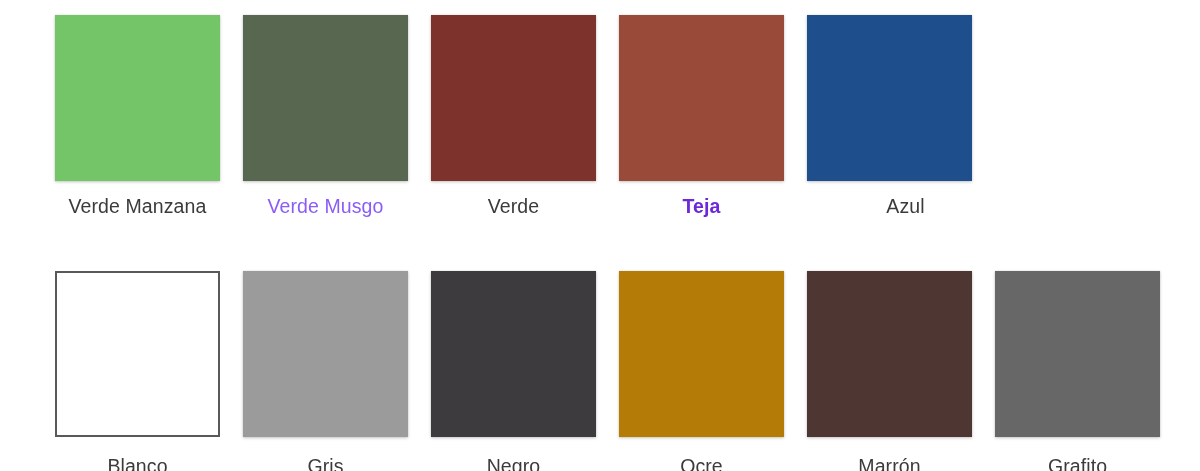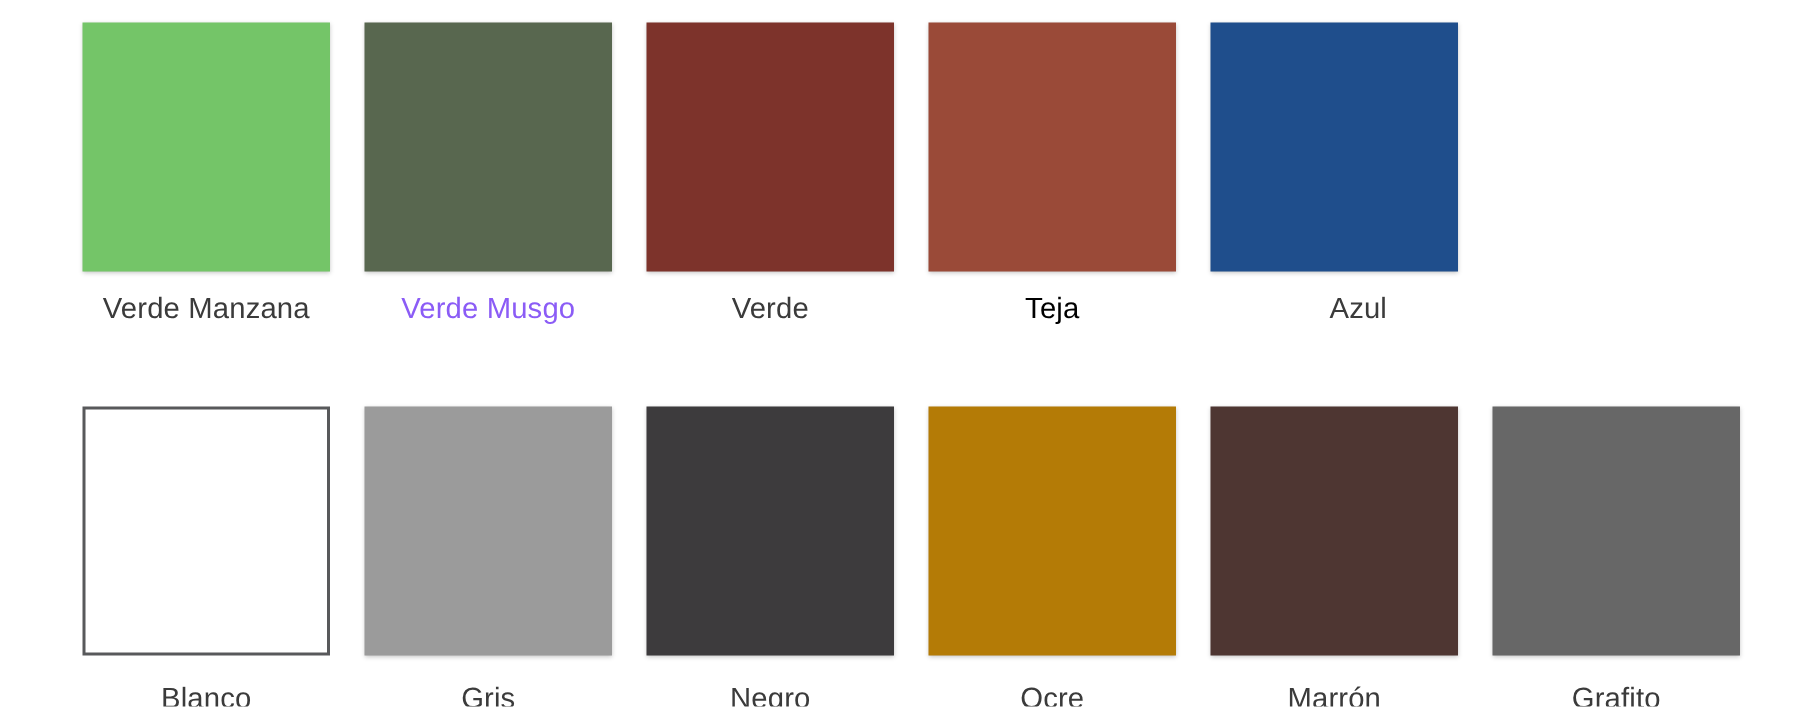--- a/index.html
+++ b/index.html
@@ -75,21 +75,21 @@
     <div class="swatch-cell">
       <div class="swatch-chip" style="background: rgb(88, 103, 79);"></div>
       <div class="swatch-label" style="color: #8b5cf6;">Verde Musgo</div>
     </div>
     <div class="swatch-cell">
       <div class="swatch-chip" style="background: rgb(125, 51, 43);"></div>
       <div class="swatch-label" style="color: rgb(59, 59, 59);">Verde</div>
     </div>
     <div class="swatch-cell">
       <div class="swatch-chip" style="background: rgb(154, 74, 56);"></div>
-      <div class="swatch-label" style="color: #000000;">Teja</div>
+      <div class="swatch-label" style="color: #6d28d9; font-weight: bold;">Teja</div>
     </div>
     <div class="swatch-cell">
       <div class="swatch-chip" style="background: rgb(31, 78, 140);"></div>
       <div class="swatch-label" style="color: rgb(59, 59, 59); margin-left: 32px;">Azul</div>
     </div>
   </div>
 
   <div class="swatch-row row-2">
     <div class="swatch-cell">
       <div class="swatch-chip outlined" style="background: rgb(255, 255, 255); border-color: rgb(88, 89, 91);"></div>

